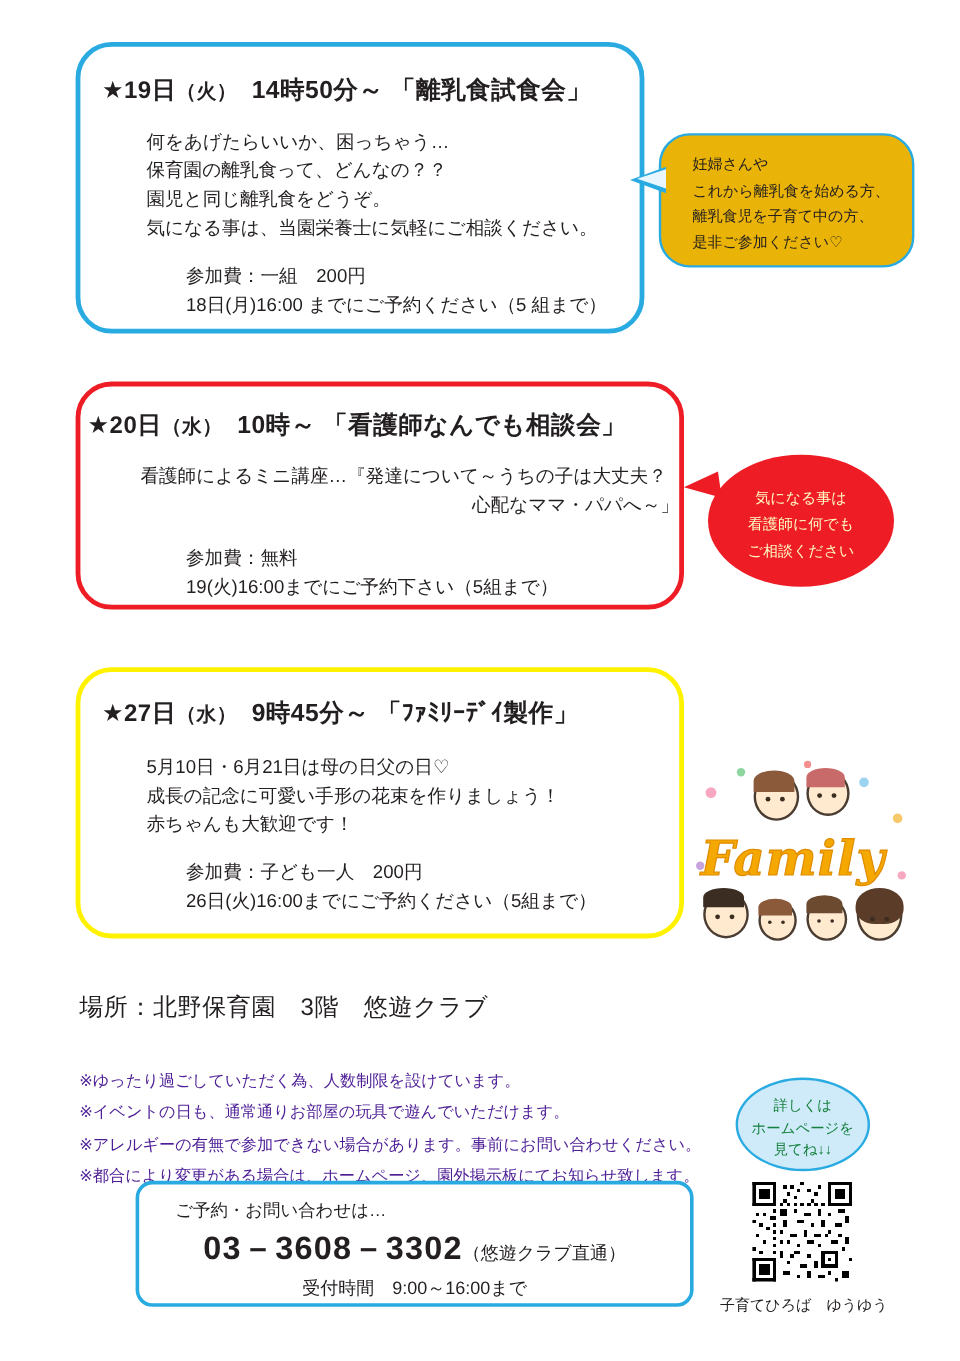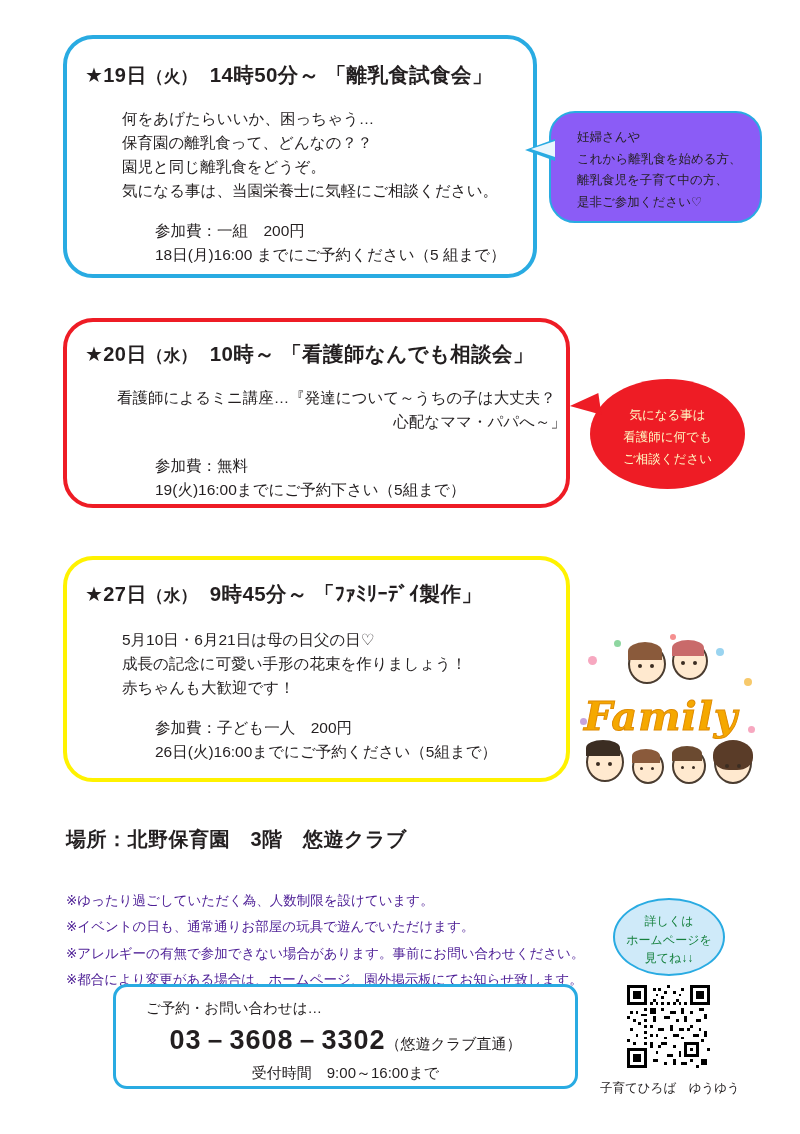--- a/index.html
+++ b/index.html
@@ -52,21 +52,21 @@
     border-radius: 30px;
   }
 
   .card-title {
     font-weight: bold;
     font-size: 20.5px;
     letter-spacing: 0.4px;
     white-space: nowrap;
   }
   #card-weaning .card-title { margin: 22px 0 0 18px; }
-  #card-nurse .card-title   { margin: 18px 0 0 18px; }
+  #card-nurse .card-title   { margin: 18px 0 0 6px; }
   #card-family .card-title  { margin: 20px 0 0 18px; }
 
   .card-title .small {
     font-size: 16.5px;
     font-weight: bold;
   }
   .card-title .star {
     font-size: 20px;
   }
 
@@ -86,21 +86,21 @@
   .bubble {
     position: absolute;
     box-sizing: border-box;
     text-align: left;
   }
   #bubble-weaning {
     left: 549px;
     top: 111px;
     width: 213px;
     height: 112px;
-    background: #8b5cf6;
+    background: #eab308;
     border: 2px solid #29abe2;
     border-radius: 26px;
   }
   #bubble-weaning .bubble-text {
     font-size: 12.5px;
     line-height: 1.72;
     color: #231f20;
     padding: 14px 0 0 26px;
     white-space: nowrap;
   }
@@ -187,21 +187,21 @@
     position: absolute;
     border-radius: 50%;
   }
 
   
   #location-title {
     position: absolute;
     left: 66px;
     top: 826px;
     font-size: 20px;
-    font-weight: bold;
+    font-weight: normal;
     letter-spacing: 0.5px;
     white-space: nowrap;
   }
   #notes {
     position: absolute;
     left: 66px;
     top: 888px;
     width: 560px;
   }
   #notes .note-line {

